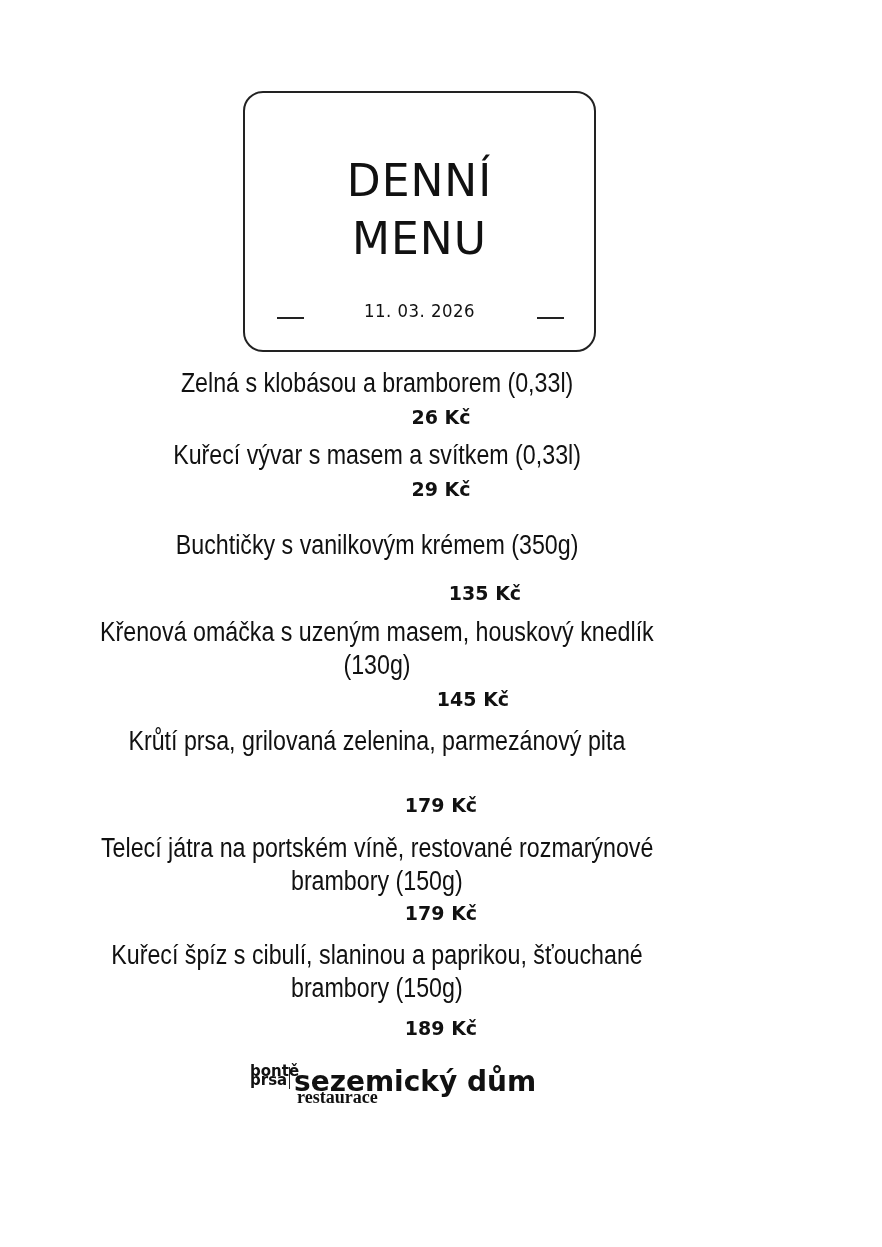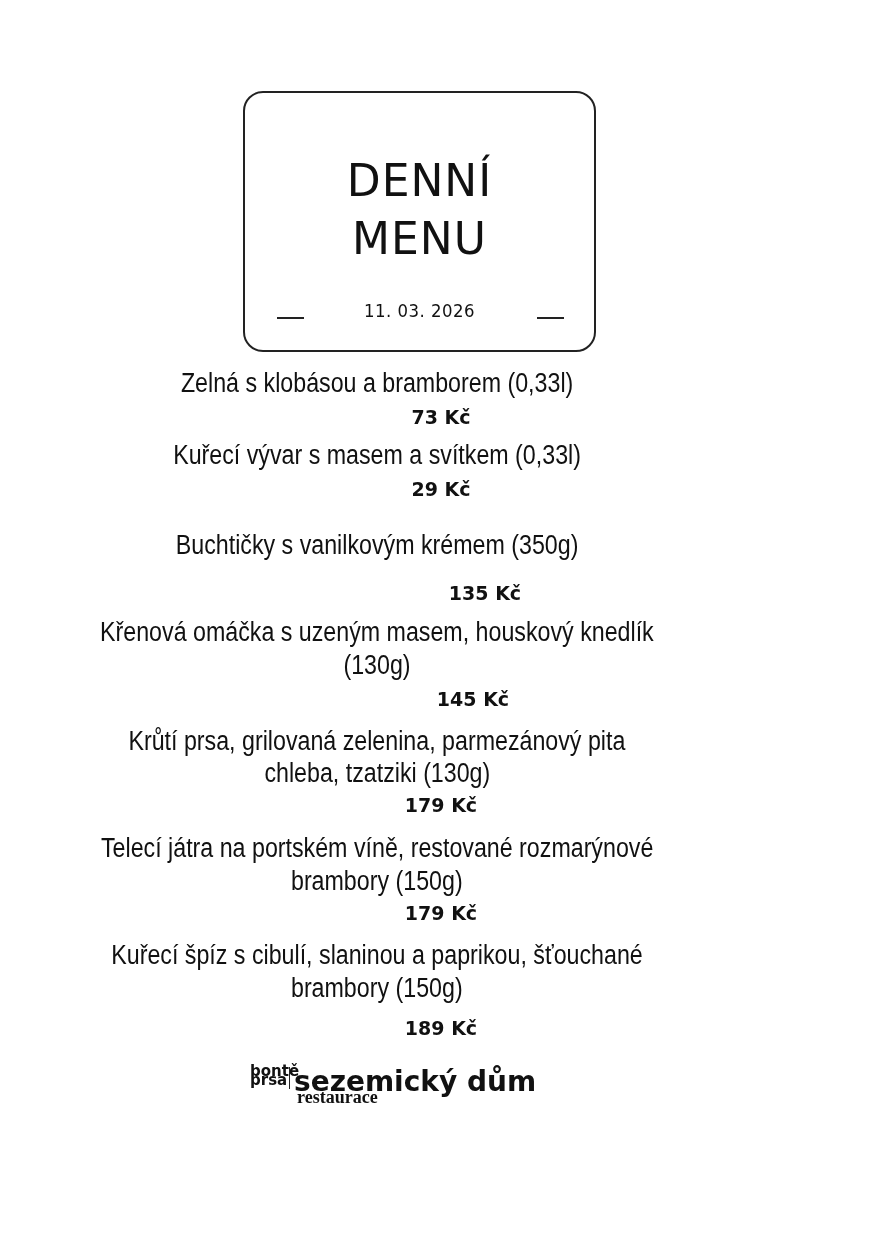--- a/index.html
+++ b/index.html
@@ -61,34 +61,33 @@
 
   <div class="title-box">
     <div class="title-line t1">DENNÍ</div>
     <div class="title-line t2">MENU</div>
     <div class="dash l"></div>
     <div class="date">11. 03. 2026</div>
     <div class="dash r"></div>
   </div>
 
   <div class="line" style="top:367px;"><span class="inner">Zelná s klobásou a bramborem (0,33l)</span></div>
-  <div class="price" style="top:405px;">73 Kč</div>
+  <div class="price" style="top:405px;">26 Kč</div>
 
   <div class="line" style="top:439px;"><span class="inner">Kuřecí vývar s masem a svítkem (0,33l)</span></div>
   <div class="price" style="top:477px;">29 Kč</div>
 
   <div class="line" style="top:529px;"><span class="inner">Buchtičky s vanilkovým krémem (350g)</span></div>
   <div class="price" style="top:581px;padding-left:44px;">135 Kč</div>
 
   <div class="line" style="top:616px;"><span class="inner">Křenová omáčka s uzeným masem, houskový knedlík</span></div>
   <div class="line" style="top:649px;"><span class="inner">(130g)</span></div>
   <div class="price" style="top:687px;margin-left:32px;">145 Kč</div>
 
   <div class="line" style="top:725px;"><span class="inner">Krůtí prsa, grilovaná zelenina, parmezánový pita</span></div>
-  <div class="line" style="top:757px;"><span class="inner">chleba, tzatziki (130g)</span></div>
   <div class="price" style="top:793px;">179 Kč</div>
 
   <div class="line" style="top:832px;"><span class="inner">Telecí játra na portském víně, restované rozmarýnové</span></div>
   <div class="line" style="top:865px;"><span class="inner">brambory (150g)</span></div>
   <div class="price" style="top:901px;">179 Kč</div>
 
   <div class="line" style="top:939px;"><span class="inner">Kuřecí špíz s cibulí, slaninou a paprikou, šťouchané</span></div>
   <div class="line" style="top:972px;"><span class="inner">brambory (150g)</span></div>
   <div class="price" style="top:1016px;">189 Kč</div>
 

